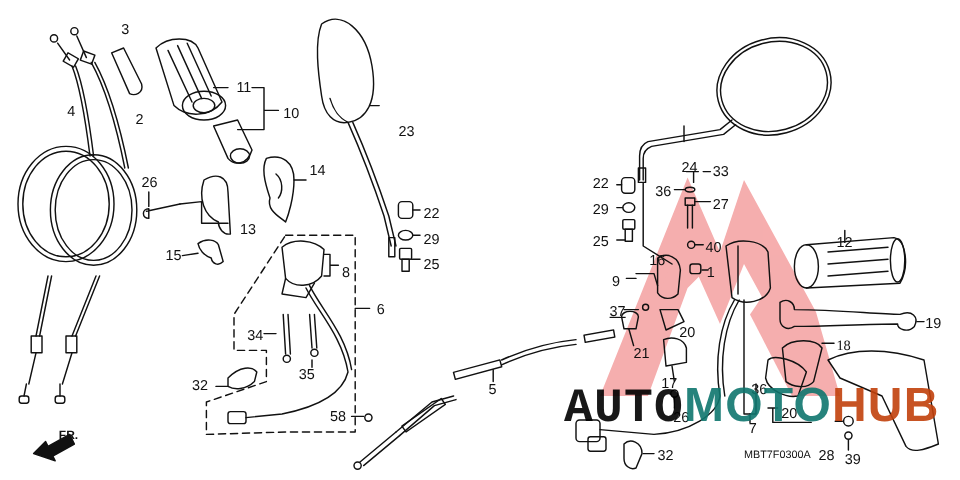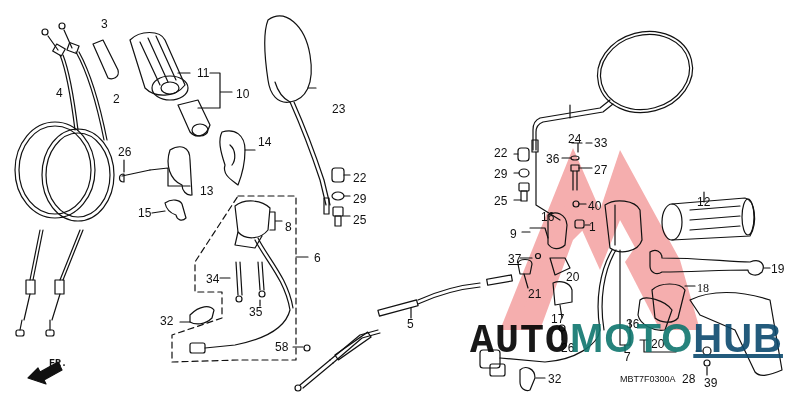--- a/index.html
+++ b/index.html
@@ -1,21 +1,21 @@
 <!DOCTYPE html>
 <html><head>
 <meta charset="utf-8">
 <style>
   html, body { margin:0; padding:0; background:#ffffff; }
   body { width:800px; height:400px; overflow:hidden; position:relative; font-family:"Liberation Sans", sans-serif; }
   #stage { position:absolute; left:0; top:0; width:800px; height:400px; }
   svg.art { position:absolute; left:0; top:0; width:800px; height:400px; }
   .lbl { position:absolute; font-family:"Liberation Sans", sans-serif; font-size:12px; color:#111; line-height:12px; white-space:nowrap; }
   .code { position:absolute; font-family:"Liberation Sans", sans-serif; font-size:9px; color:#111; white-space:nowrap; }
-  .fr { position:absolute; font-family:Liberation Mono, monospace; font-weight:bold; font-size:10px; color:#111; }
+  .fr { position:absolute; font-family:Liberation Sans, sans-serif; font-weight:bold; font-size:10px; color:#111; }
   .wm { position:absolute; font-family:"Liberation Sans", sans-serif; font-weight:bold; font-size:40px; letter-spacing:1px; white-space:nowrap; line-height:40px; }
 </style>
 </head>
 <body>
 
 <div id="stage">
 
   <svg class="art" viewBox="0 0 800 400">
     <g fill="#f4a0a0" opacity="0.85">
       <polygon points="500,330 573,148 600,210 620,150 680,260 700,330 680,330 620,220 600,270 573,210 525,330"></polygon>
@@ -250,17 +250,17 @@
       <div class="lbl" style="left: 561px; top: 342px;">26</div>
       <div class="lbl" style="left: 682px; top: 328px; margin-top: 45px;">28</div>
       <div class="lbl" style="left: 624px; top: 351px;">7</div>
       <div class="lbl" style="left: 548px; top: 373px;">32</div>
       <div class="lbl" style="left: 704px; top: 377px;">39</div>
     </div>
 
   <div class="fr" style="left:49px;top:358px;">FR.</div>
 
   <div class="wm" style="left:470px;top:318px;">
-    <span style="color:#000000;opacity:0.9;font-family:Liberation Mono, monospace;">AUTO</span><span style="color:#0f766e;opacity:0.9;">MOTO</span><span style="color:#0c4a6e;opacity:0.9;text-decoration:underline;">HUB</span>
+    <span style="color:#000000;opacity:0.9;font-family:Liberation Mono, monospace;">AUTO</span><span style="color:#0f766e;opacity:0.9;">MOTO</span><span style="color:#c2410c;opacity:0.9;">HUB</span>
   </div>
 
   <div class="code" style="left:620px;top:374px;">MBT7F0300A</div>
 </div>
 
 </body></html>

